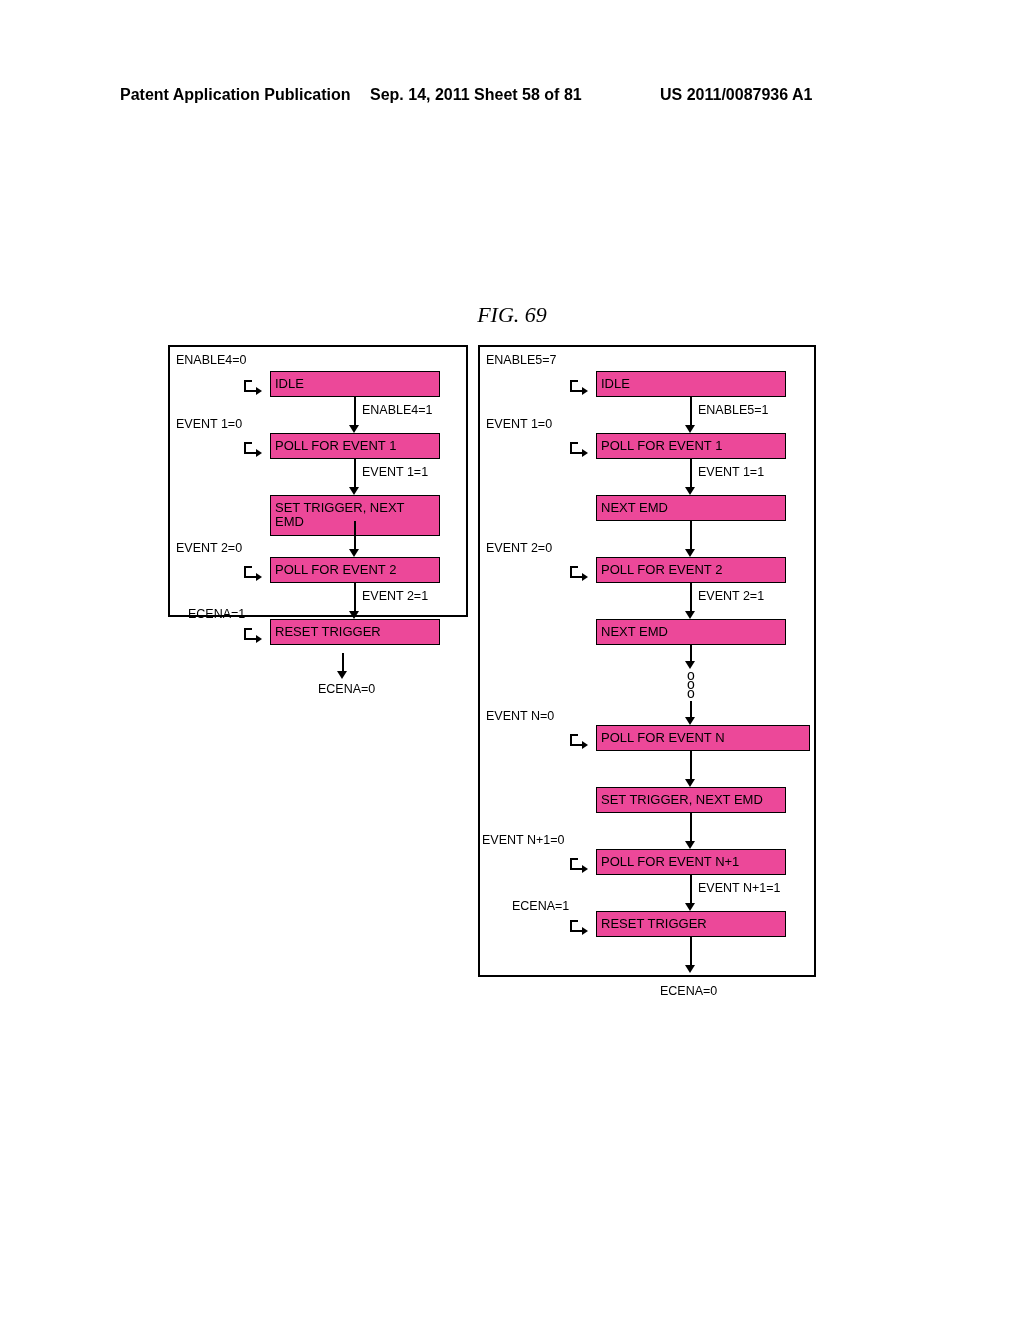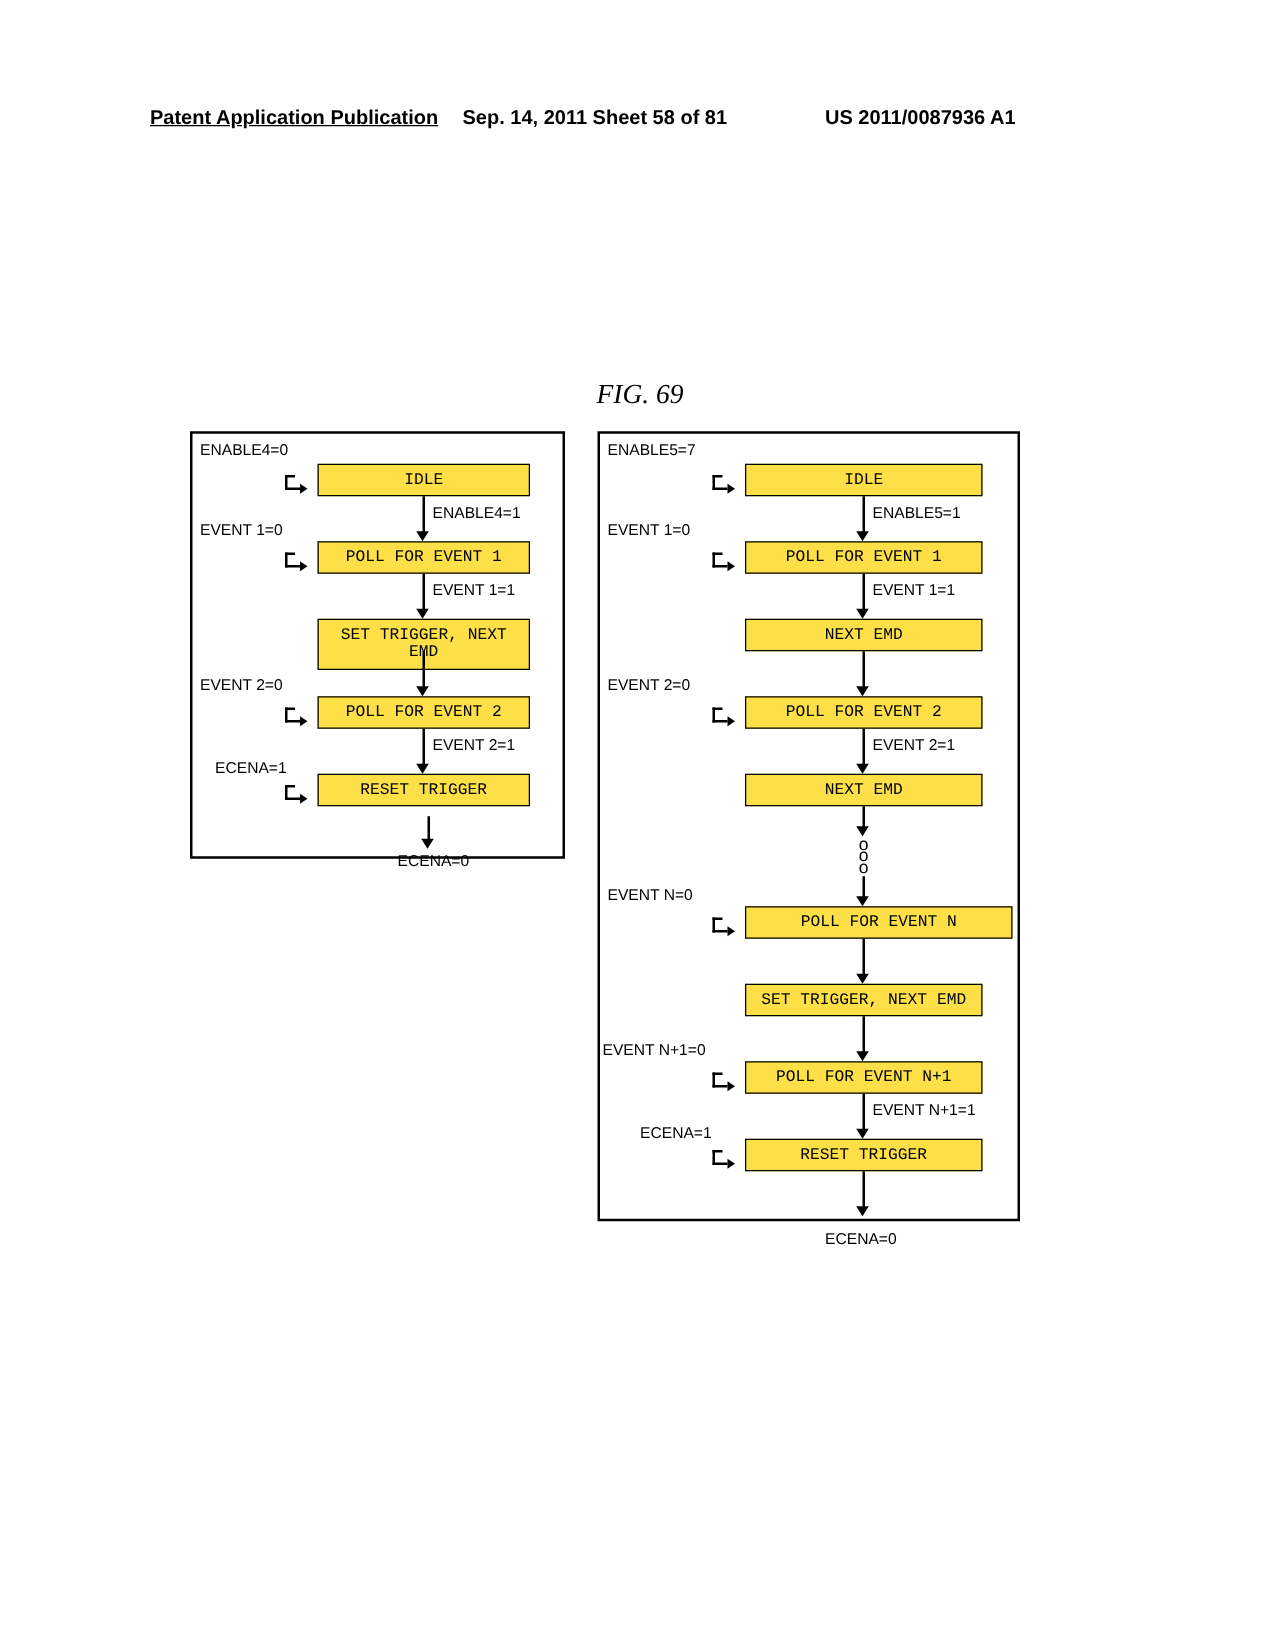--- a/index.html
+++ b/index.html
@@ -11,50 +11,49 @@
     position: relative;
   }
   .header {
     position: absolute;
     top: 86px;
     left: 0;
     width: 1024px;
     font-size: 16px;
     font-weight: bold;
   }
-  .header .left { position: absolute; left: 120px; text-decoration: underline; }
+  .header .left { position: absolute; left: 120px; }
   .header .mid  { position: absolute; left: 370px; }
   .header .right{ position: absolute; left: 660px; }
   .fig-title {
     position: absolute;
     top: 302px;
     left: 0;
     width: 1024px;
     text-align: center;
     font-style: italic;
     font-family: "Times New Roman", Times, serif;
     font-size: 22px;
   }
   .panel {
     position: absolute;
     border: 2px solid #000;
     background: #fff;
   }
-  .panel.left  { left: 152px; top: 345px; width: 300px; height: 342px; }
+  .panel.left  { left: 168px; top: 345px; width: 300px; height: 272px; }
   .panel.right { left: 478px; top: 345px; width: 338px; height: 632px; }
 
   .step {
     position: absolute;
     border: 1px solid #000;
-    background: #fde047;
+    background: #ec4899;
     font-size: 13px;
-    text-align: center;
+    text-align: left;
     padding: 5px 4px;
     line-height: 1.1;
-    font-family: Liberation Mono, monospace;
   }
   .lbl {
     position: absolute;
     font-size: 12.5px;
     white-space: nowrap;
   }
 
   
   .arrow-down {
     position: absolute;

